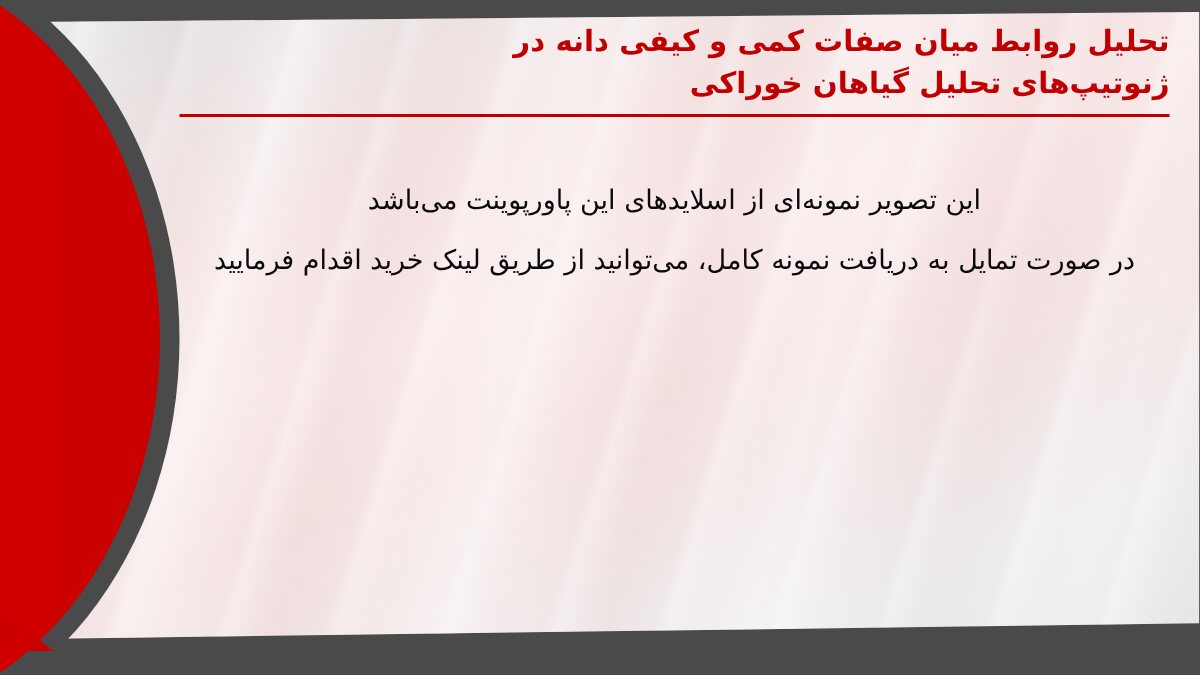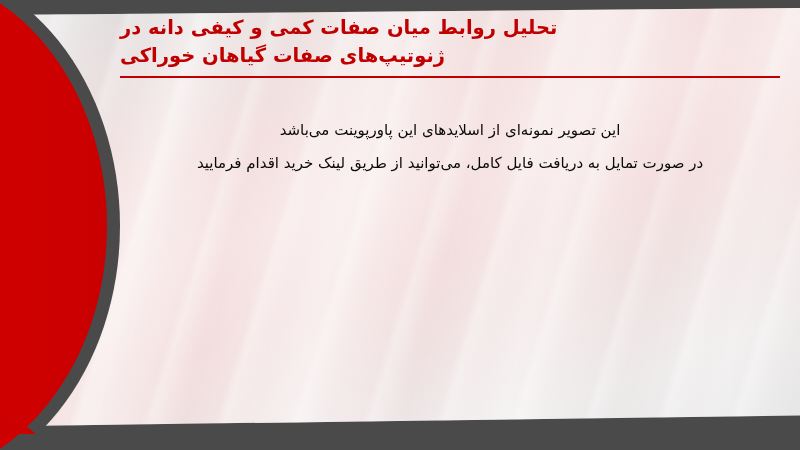--- a/index.html
+++ b/index.html
@@ -109,21 +109,21 @@
   
   .content {
     position: absolute;
     left: 120px;
     right: 20px;
     top: 10px;
     bottom: 30px;
   }
 
   .title-block {
-    text-align: left;
+    text-align: right;
     color: #c00000;
     font-size: 19.5px;
     font-weight: bold;
     line-height: 1.45;
     letter-spacing: 0px;
     padding-top: 4px;
     direction: rtl;
   }
   .title-line {
     display: block;
@@ -136,21 +136,21 @@
     border: 0;
     border-top: 2px solid #c00000;
     width: 100%;
   }
 
   .body-block {
     margin-top: 36px;
     text-align: center;
     direction: rtl;
     color: #0a0a0a;
-    font-size: 15px;
+    font-size: 18px;
     line-height: 2.25;
     font-weight: normal;
   }
   .body-line {
     display: block;
     white-space: nowrap;
   }
 </style>
 </head>
 <body>
@@ -164,24 +164,24 @@
   </div>
 
   <div class="red-ellipse-outline"></div>
   <div class="red-ellipse"></div>
   <div class="red-wedge"></div>
 
   <div class="content">
 
     <div class="title-block">
       <span class="title-line">تحلیل روابط میان صفات کمی و کیفی دانه در</span>
-      <span class="title-line">ژنوتیپ‌های صفات گیاهان خوراکی</span>
+      <span class="title-line">ژنوتیپ‌های تحلیل گیاهان خوراکی</span>
     </div>
 
     <hr class="title-rule">
 
     <div class="body-block">
       <span class="body-line">این تصویر نمونه‌ای از اسلایدهای این پاورپوینت می‌باشد</span>
-      <span class="body-line">در صورت تمایل به دریافت فایل کامل، می‌توانید از طریق لینک خرید اقدام فرمایید</span>
+      <span class="body-line">در صورت تمایل به دریافت نمونه کامل، می‌توانید از طریق لینک خرید اقدام فرمایید</span>
     </div>
 
   </div>
 </div>
 
 </body></html>

